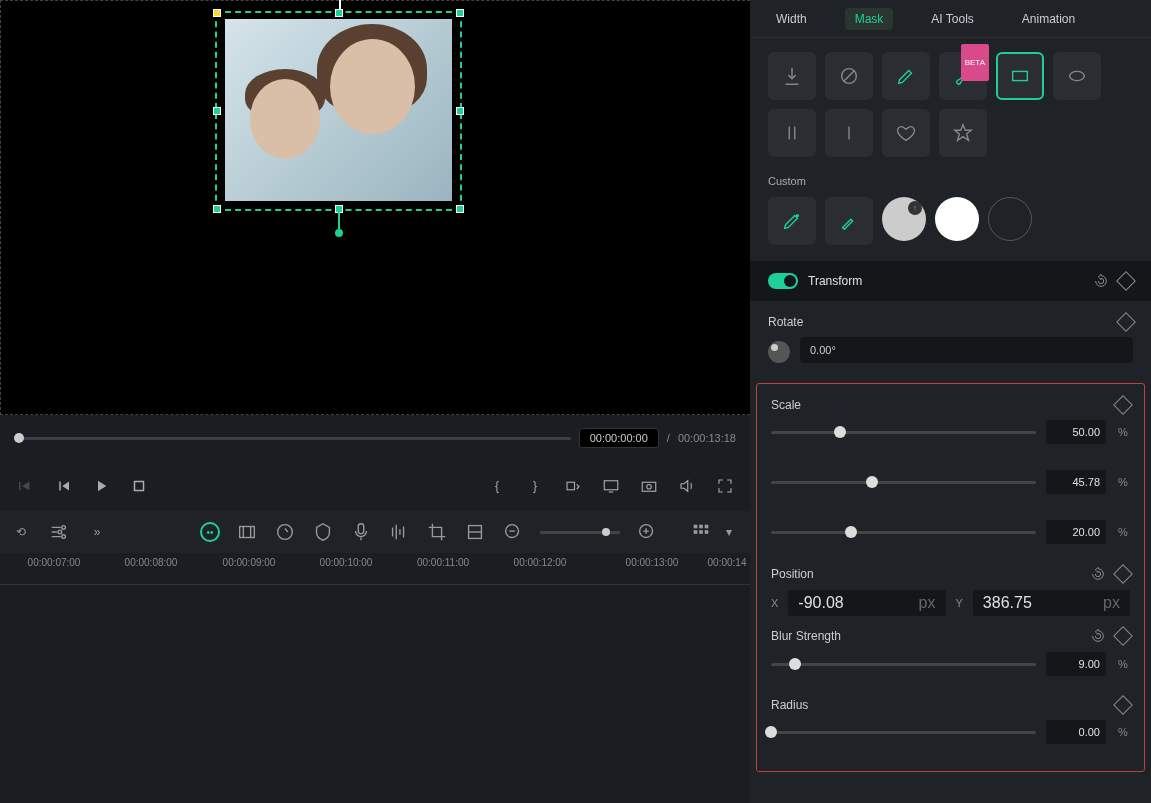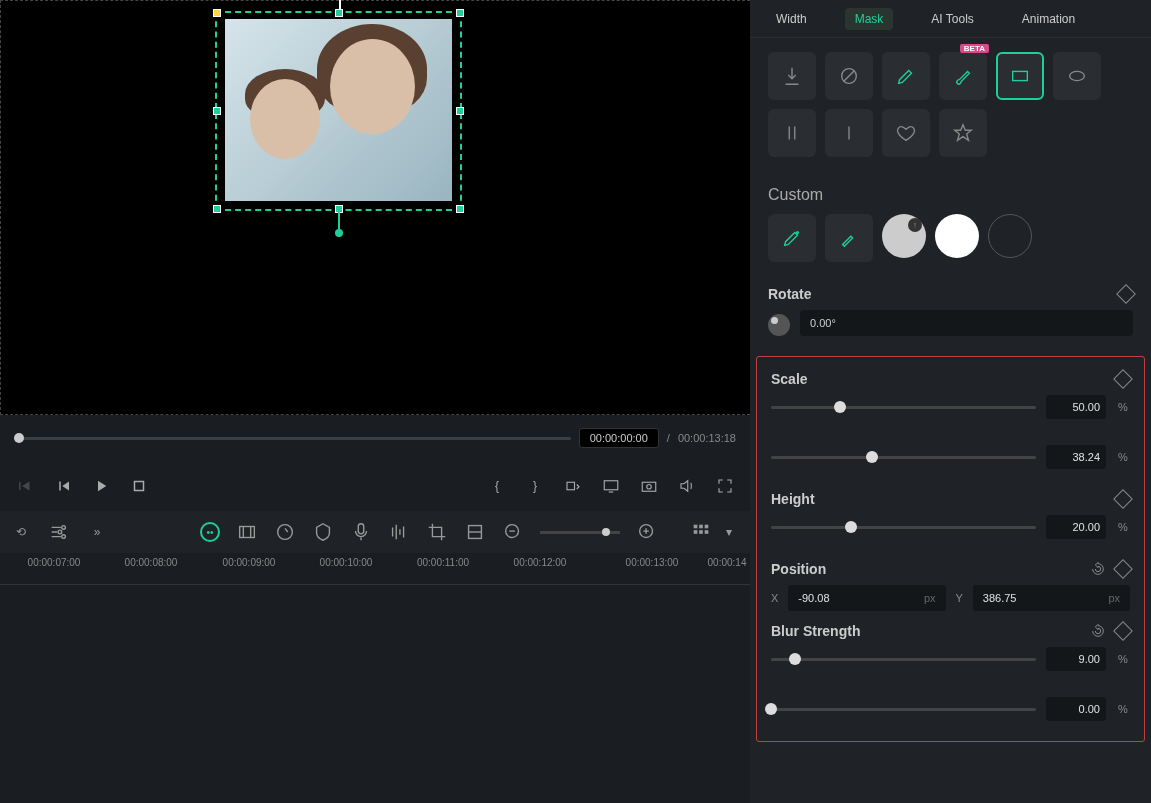--- a/index.html
+++ b/index.html
@@ -84,56 +84,56 @@
   .playhead { position:absolute; left:622px; top:0; bottom:0; width:2px; background:#d94a4a;}
 
   
   .tabs { display:flex; height:38px; align-items:center; padding:0 16px; gap:28px; border-bottom:1px solid #2a2e33;}
   .tab { font-size:12px; color:#ccc; cursor:pointer; padding:4px 10px; border-radius:4px;}
   .tab.active { color:#1fcf9a; background:#2a3530;}
   .mask-grid { padding:14px 18px; display:flex; flex-wrap:wrap; gap:9px;}
   .mbtn { width:48px; height:48px; background:#2a2e33; border-radius:6px; display:flex; align-items:center; justify-content:center; cursor:pointer; color:#1fcf9a; position:relative;}
   .mbtn.dim { color:#888;}
   .mbtn.sel { border:2px solid #1fcf9a;}
-  .mbtn .beta { position:absolute; top:-8px; right:-2px; background:#d94a8a; color:#fff; font-size:8px; padding:0 4px; border-radius:2px;font-weight:bold;}
+  .mbtn .beta { position:absolute; top:-8px; right:-2px; background:#d94a8a; color:#fff; font-size:8px; padding:14px 4px; border-radius:2px;}
   .mbtn svg { width:22px; height:22px; }
-  .custom-label { padding:0 18px; font-size:16px; color:#aaa; margin-top:15px;}
+  .custom-label { padding:0 18px; font-size:11px; color:#aaa; margin-top:4px;}
   .custom-row { padding:10px 18px; display:flex; gap:9px;}
   .circ { width:44px; height:44px; border-radius:50%; background:#2a2e33; display:flex; align-items:center; justify-content:center;}
   .circ.light { background:#ccc;}
   .circ.white { background:#fff;}
   .circ.outline { background:transparent; border:1px solid #555;}
   .circ .up { position:absolute; margin-left:22px; margin-top:-22px; width:14px; height:14px; border-radius:50%; background:#333; color:#888; font-size:9px; display:flex; align-items:center; justify-content:center;}
 
   .section-head { background:#14171a; height:40px; display:flex; align-items:center; padding:0 18px; gap:10px; margin-top:6px;}
   .toggle { width:30px; height:16px; background:#1fcf9a; border-radius:8px; position:relative;}
   .toggle::after{content:"";position:absolute;width:12px;height:12px;background:#14171a;border-radius:50%;right:2px;top:2px;}
   .shead-sp { flex:1;}
   .kf { width:14px; height:14px; transform:rotate(45deg); border:1.5px solid #888; cursor:pointer;}
   .reset-icon { width:16px;height:16px;color:#888;cursor:pointer;}
 
   .props { padding:8px 18px; display:flex; flex-direction:column; gap:4px;}
   .prop { padding:6px 0;}
   .prop-row { display:flex; align-items:center; justify-content:space-between; margin-bottom:8px;}
-  .prop-row .title { font-size:14px; color:#ccc;font-weight:bold;}
+  .prop-row .title { font-size:12px; color:#ccc;}
   .prop-row .icons { display:flex; gap:10px; align-items:center;}
   .rotknob { display:flex; align-items:flex-end; gap:10px;}
   .knob { width:22px; height:22px; border-radius:50%; background:#555; position:relative;}
   .knob::after{content:"";position:absolute;width:7px;height:7px;background:#ccc;border-radius:50%;left:3px;top:3px;}
   .rotval { flex:1; background:#14171a; height:26px; border-radius:4px; display:flex; align-items:center; padding:0 10px; font-size:11px; color:#ccc;}
 
-  .redbox { border:1px solid #c04040; border-radius:3px; padding:8px 14px 4px; margin:6px 6px 0;}
+  .redbox { border:1px solid #c04040; border-radius:3px; padding:8px 14px 11px; margin:6px 6px 0;}
   .slider-row { display:flex; align-items:center; gap:10px; margin:4px 0 10px;}
   .slider { flex:1; height:3px; background:#444; position:relative; border-radius:2px;}
   .sdot { position:absolute; width:12px; height:12px; background:#ddd; border-radius:50%; top:-5px; transform:translateX(-50%);}
   .valbox { width:60px; height:24px; background:#14171a; border-radius:3px; display:flex; align-items:center; justify-content:flex-end; padding:0 6px; font-size:11px;}
   .unit { width:14px; font-size:11px; color:#888; text-align:center;}
   .xy-row { display:flex; gap:10px; align-items:center;}
   .xy-lab { color:#888; font-size:11px;}
-  .xy-in { flex:1; height:26px; background:#14171a; border-radius:3px; display:flex; align-items:center; justify-content:space-between; padding:0 10px; font-size:11px;}
+  .xy-in { flex:1; height:26px; background:#14171a; border-radius:3px; display:flex; align-items:center; justify-content:space-between; padding:0 10px; font-size:16px;}
 </style>
 </head>
 <body>
 
 <div class="left">
   <div class="preview">
     <div class="clip-box">
       <div class="top-marker"></div>
       <div class="clip-photo">
         <div class="hair h1"></div>
@@ -390,20 +390,29 @@
           <path d="M5 19l9-9 2 2-9 9z"></path>
         </svg>
       </div>
     <div class="circ light" style="position:relative">
         <div class="up">↑</div>
       </div>
     <div class="circ white"></div>
     <div class="circ outline"></div>
   </div>
 
+  <div class="section-head">
+    <div class="toggle"></div>
+    <div style="font-size:12px">Transform</div>
+    <div class="shead-sp"></div>
+    <svg class="reset-icon" viewBox="0 0 24 24" fill="none" stroke="currentColor" stroke-width="1.5">
+        <path d="M4 12a8 8 0 108-8V2L8 6l4 4V8a4 4 0 11-4 4"></path>
+      </svg>
+    <div class="kf"></div>
+  </div>
 
   <div class="props">
     <div class="prop">
       <div class="prop-row">
         <div class="title">Rotate</div>
         <div class="icons">
             <div class="kf"></div>
           </div>
       </div>
       <div class="rotknob">
@@ -428,32 +437,26 @@
         <div class="valbox">50.00</div>
         <div class="unit">%</div>
       </div>
     </div>
 
     <div class="prop">
       <div class="slider-row">
         <div class="slider">
             <div class="sdot" style="left:38%"></div>
           </div>
-        <div class="valbox">38.24</div>
+        <div class="valbox">45.78</div>
         <div class="unit">%</div>
       </div>
     </div>
 
     <div class="prop">
-      <div class="prop-row">
-        <div class="title">Height</div>
-        <div class="icons">
-            <div class="kf"></div>
-          </div>
-      </div>
       <div class="slider-row">
         <div class="slider">
             <div class="sdot" style="left:30%"></div>
           </div>
         <div class="valbox">20.00</div>
         <div class="unit">%</div>
       </div>
     </div>
 
     <div class="prop">
@@ -493,20 +496,26 @@
       <div class="slider-row">
         <div class="slider">
             <div class="sdot" style="left:9%"></div>
           </div>
         <div class="valbox">9.00</div>
         <div class="unit">%</div>
       </div>
     </div>
 
     <div class="prop">
+      <div class="prop-row">
+        <div class="title">Radius</div>
+        <div class="icons">
+            <div class="kf"></div>
+          </div>
+      </div>
       <div class="slider-row">
         <div class="slider">
             <div class="sdot" style="left:0%"></div>
           </div>
         <div class="valbox">0.00</div>
         <div class="unit">%</div>
       </div>
     </div>
   </div>
 </div>

